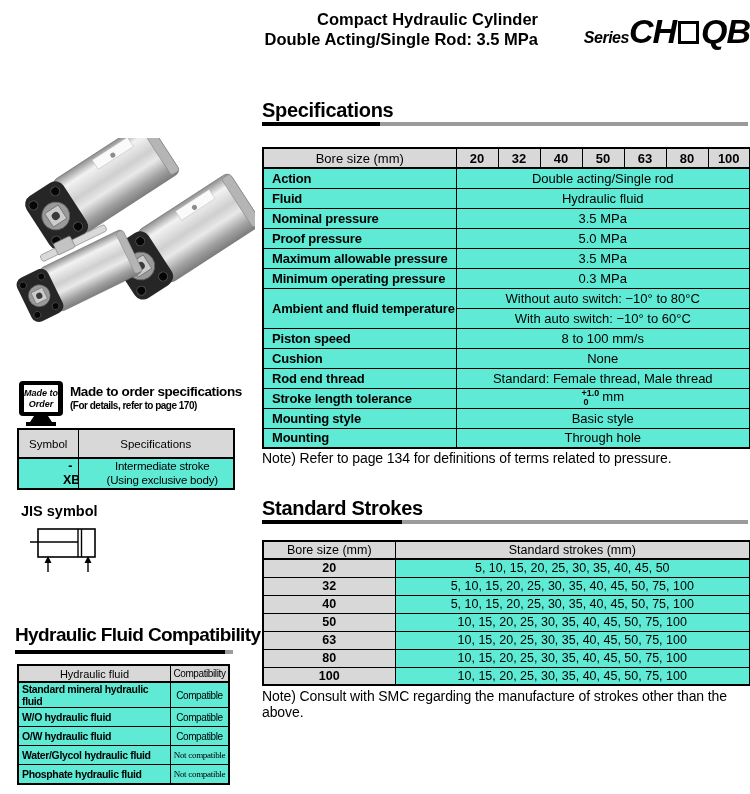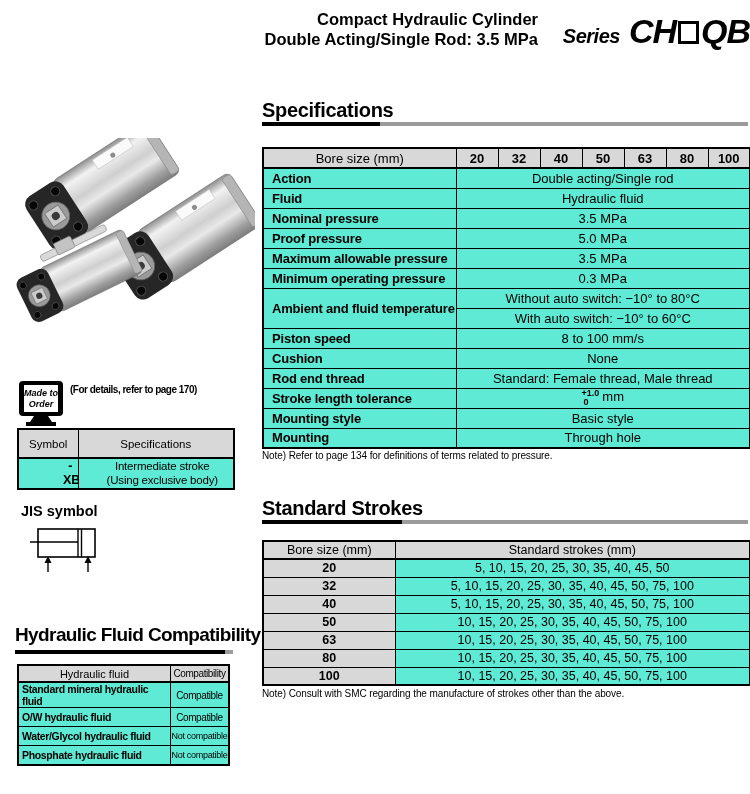--- a/index.html
+++ b/index.html
@@ -7,21 +7,21 @@
   .page {
     position:relative; width:750px; height:794px; background:#ffffff;
     font-family:"Liberation Sans", sans-serif; color:#000; overflow:hidden;
   }
 
   
   .hdr-titles { position:absolute; left:250px; top:9px; width:288px; text-align:right;
     font-weight:bold; font-size:16.5px; line-height:1.22; }
   .series-block { position:absolute; left:544px; top:12px; width:206px;
     display:flex; align-items:baseline; justify-content:flex-end; }
-  .series-word { font-style:italic; font-weight:bold; font-size:20px; margin-right:9px; letter-spacing:-0.5px; }
+  .series-word { font-style:italic; font-weight:bold; font-size:16px; letter-spacing:-0.5px; }
   .series-code { font-style:italic; font-weight:bold; font-size:34px; letter-spacing:-1px; white-space:nowrap; }
   .series-box { display:inline-block; width:21px; height:23px; border:3.5px solid #000;
     margin:0 2px; vertical-align:-1px; font-style:normal; }
 
   
   .sect-title { position:absolute; font-weight:bold; font-size:20px; letter-spacing:-0.3px; }
   .rule { position:absolute; height:4px; background:#9b9b9b; }
   .rule .black { height:100%; background:#000; }
 
   
@@ -33,21 +33,21 @@
   
   .spec { left:262px; top:147px; width:487px; }
   .spec td { font-size:13px; height:20px; }
   .spec tr.head td { font-size:13px; }
   .spec td.lbl { text-align:left; padding-left:8px; font-weight:bold; letter-spacing:-0.2px; }
   .spec td.bore { font-weight:bold; }
   .tol { display:inline-flex; flex-direction:column; line-height:1; vertical-align:middle;
     font-size:9px; font-weight:bold; margin-right:3px; }
   .tol span { display:block; }
   .tol .b { text-align:left; padding-left:2px; }
-  .note { position:absolute; font-size:10px; letter-spacing:-0.1px; }
+  .note { position:absolute; font-size:14px; letter-spacing:-0.1px; }
 
   
   .strokes { left:262px; top:540px; width:487px; }
   .strokes td { font-size:12.5px; height:18px; }
   .strokes td.bore { background:var(--hdr-bg,#d8d8d8); font-weight:bold; }
 
   
   .mto-title { position:absolute; left:70px; top:384px; width:190px; font-weight:bold;
     font-size:13.5px; line-height:1.2; letter-spacing:-0.4px; }
   .mto-sub { font-size:10px; letter-spacing:-0.5px; }
@@ -60,21 +60,21 @@
   
   .jis-label { position:absolute; left:21px; top:503px; font-weight:bold; font-size:14.5px; }
 
   
   .fluid-title { position:absolute; left:15px; top:624px; font-weight:bold; font-size:19px; letter-spacing:-0.6px; }
   .fluid { left:17px; top:664px; width:213px; }
   .fluid td { font-size:11px; height:19px; }
   .fluid tr.head td { height:17px; }
   .fluid td.c2 { font-size:10px; letter-spacing:-0.4px; }
   .fluid td.name { text-align:left; font-weight:bold; font-size:10.5px; letter-spacing:-0.35px; padding-left:3px; }
-  .fluid td.nc { font-size:9px; letter-spacing:-0.3px; }
+  .fluid td.nc { font-size:9px; letter-spacing:-0.3px;font-family:Liberation Serif, serif; }
 
   .photos { position:absolute; left:15px; top:138px; }
   .mto-icon { position:absolute; left:16px; top:379px; }
   .jis-svg { position:absolute; left:22px; top:522px; }
 </style>
 </head>
 <body>
 
 <div class="page">
 
@@ -147,20 +147,21 @@
 
   <svg class="mto-icon" width="52" height="48" viewBox="0 0 52 48">
     <rect x="3" y="2" width="44" height="35" rx="4" fill="#000"></rect>
     <rect x="8" y="6" width="34" height="27" fill="#fff"></rect>
     <text x="25" y="17" text-anchor="middle" font-size="9" font-weight="bold" font-style="italic" font-family="Liberation Sans, sans-serif">Made to</text>
     <text x="25" y="28" text-anchor="middle" font-size="9" font-weight="bold" font-style="italic" font-family="Liberation Sans, sans-serif">Order</text>
     <polygon points="18,37 32,37 36,43 14,43" fill="#000"></polygon>
     <rect x="10" y="43" width="30" height="4" fill="#000"></rect>
   </svg>
   <div class="mto-title">
+    <div>Made to order specifications</div>
     <div class="mto-sub">(For details, refer to page 170)</div>
   </div>
 
   <table class="tbl mto">
     <colgroup>
         <col style="width:60px">
         <col style="width:156px">
       </colgroup>
     <tbody>
         <tr class="head">
@@ -201,20 +202,24 @@
     <tbody>
         <tr class="head">
       <td>Hydraulic fluid</td>
       <td class="c2">Compatibility</td>
     </tr>
     <tr>
       <td class="name">Standard mineral hydraulic fluid</td>
       <td class="c2">Compatible</td>
     </tr>
     <tr>
+      <td class="name">W/O hydraulic fluid</td>
+      <td class="c2">Compatible</td>
+    </tr>
+    <tr>
       <td class="name">O/W hydraulic fluid</td>
       <td class="c2">Compatible</td>
     </tr>
     <tr>
       <td class="name">Water/Glycol hydraulic fluid</td>
       <td class="c2 nc">Not compatible</td>
     </tr>
     <tr>
       <td class="name">Phosphate hydraulic fluid</td>
       <td class="c2 nc">Not compatible</td>

